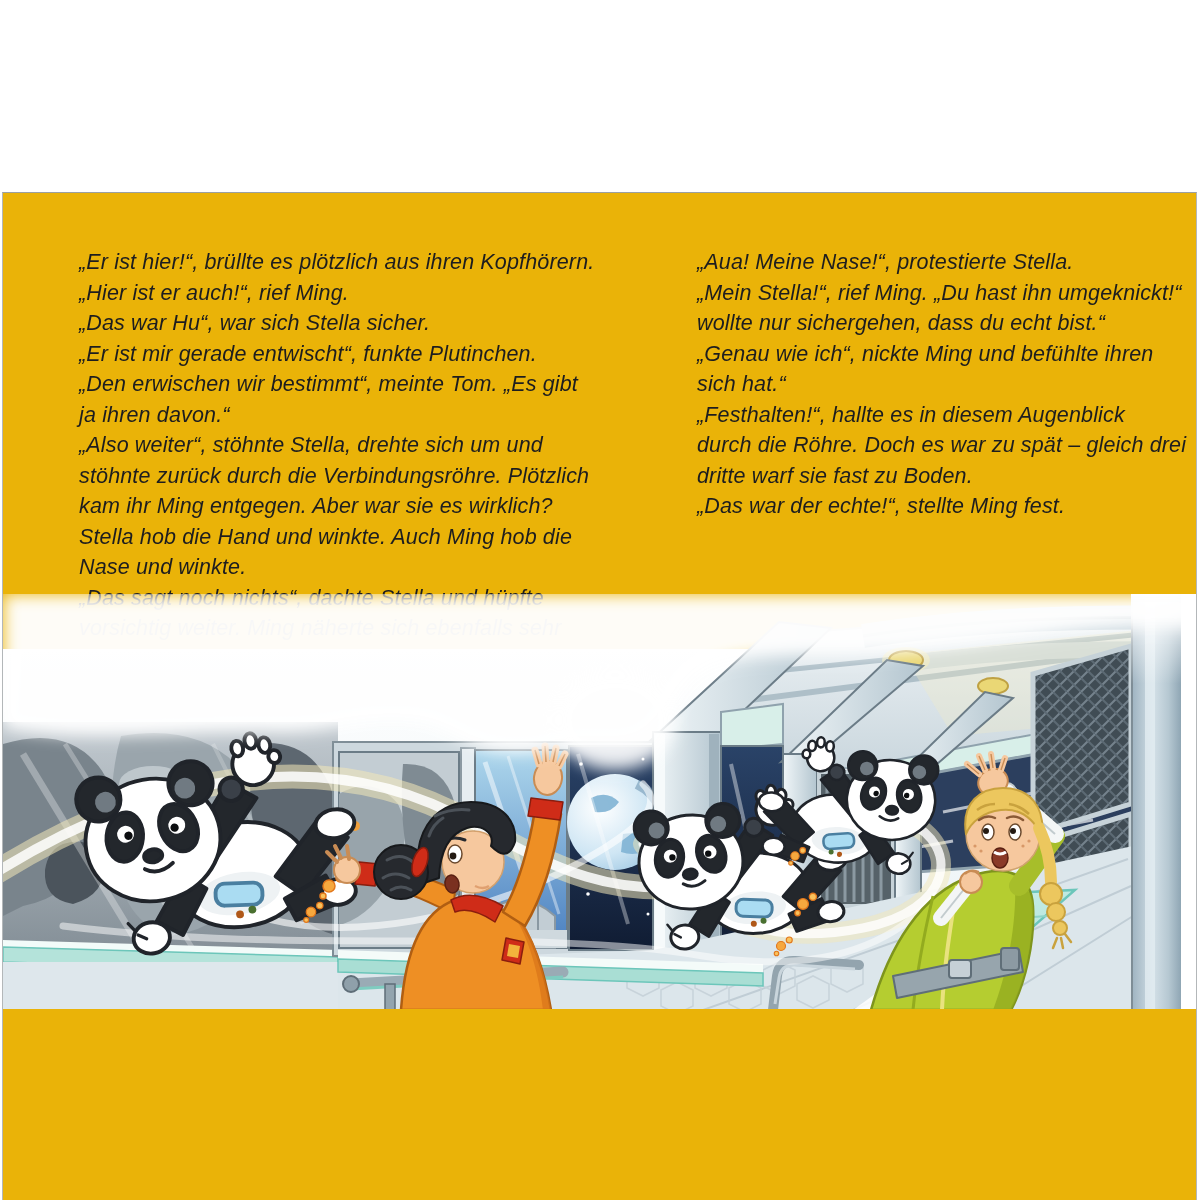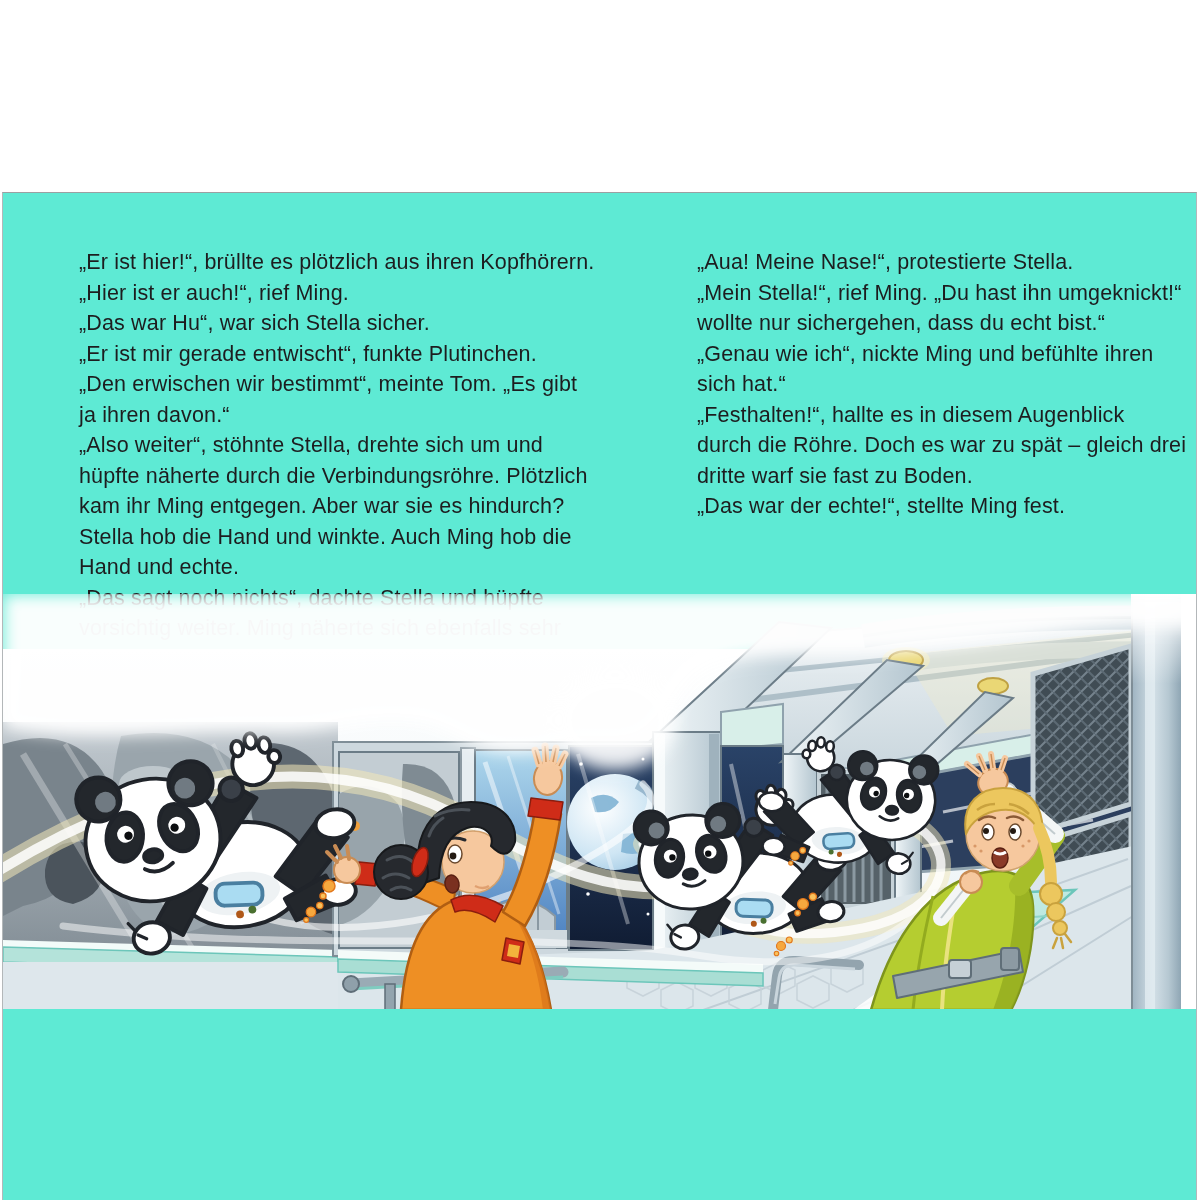--- a/index.html
+++ b/index.html
@@ -1,19 +1,19 @@
 <!DOCTYPE html>
 <html><head>
 <meta charset="utf-8">
 <style>
   html,body{margin:0;padding:0;background:#ffffff;}
   .canvas{position:relative;width:1200px;height:1200px;background:#ffffff;overflow:hidden;
           font-family:"Liberation Sans",sans-serif;}
-  .page{position:absolute;left:2px;top:192px;width:1193px;height:1008px;background:#5eead4;
-        border-top:1px solid #9ba0a2;border-left:1px solid #b3b7b9;border-right:1px solid #b3b7b9;}
+  .page{position:absolute;left:2px;top:192px;width:1193px;height:1008px;background:#eab308;
+        border-top:1px solid #9ba0a2;border-left:1px solid #b3b7b9;border-right:1px solid #b3b7b9;font-style:italic;}
   .col{position:absolute;color:#1d1d1f;}
   .col-left{left:76px;top:54px;width:520px;}
   .col-right{left:694px;top:54px;width:520px;}
   .line{margin:0;font-size:21.5px;line-height:30.5px;letter-spacing:0.15px;white-space:nowrap;
         font-family:"Liberation Sans",sans-serif;color:#1d1d1f;}
   .illustration{position:absolute;left:0px;top:401px;width:1193px;height:415px;display:block;}
 </style>
 </head>
 <body>
 
@@ -21,24 +21,24 @@
   <div class="page">
 
     <div class="col col-left">
       <p class="line">„Er ist hier!“, brüllte es plötzlich aus ihren Kopfhörern.</p>
       <p class="line">„Hier ist er auch!“, rief Ming.</p>
       <p class="line">„Das war Hu“, war sich Stella sicher.</p>
       <p class="line">„Er ist mir gerade entwischt“, funkte Plutinchen.</p>
       <p class="line">„Den erwischen wir bestimmt“, meinte Tom. „Es gibt</p>
       <p class="line">ja ihren davon.“</p>
       <p class="line">„Also weiter“, stöhnte Stella, drehte sich um und</p>
-      <p class="line">hüpfte näherte durch die Verbindungsröhre. Plötzlich</p>
-      <p class="line">kam ihr Ming entgegen. Aber war sie es hindurch?</p>
+      <p class="line">stöhnte zurück durch die Verbindungsröhre. Plötzlich</p>
+      <p class="line">kam ihr Ming entgegen. Aber war sie es wirklich?</p>
       <p class="line">Stella hob die Hand und winkte. Auch Ming hob die</p>
-      <p class="line">Hand und echte.</p>
+      <p class="line">Nase und winkte.</p>
       <p class="line">„Das sagt noch nichts“, dachte Stella und hüpfte</p>
       <p class="line">vorsichtig weiter. Ming näherte sich ebenfalls sehr</p>
       <p class="line">vorsichtig. Beide Mädchen beäugten sich umso</p>
       <p class="line">kritischer, je näher sie sich kamen. Als sie sich fast</p>
       <p class="line">berührten, packte Stella zu. Auch Ming tat das.</p>
     </div>
 
     <div class="col col-right">
       <p class="line">„Aua! Meine Nase!“, protestierte Stella.</p>
       <p class="line">„Mein Stella!“, rief Ming. „Du hast ihn umgeknickt!“</p>

